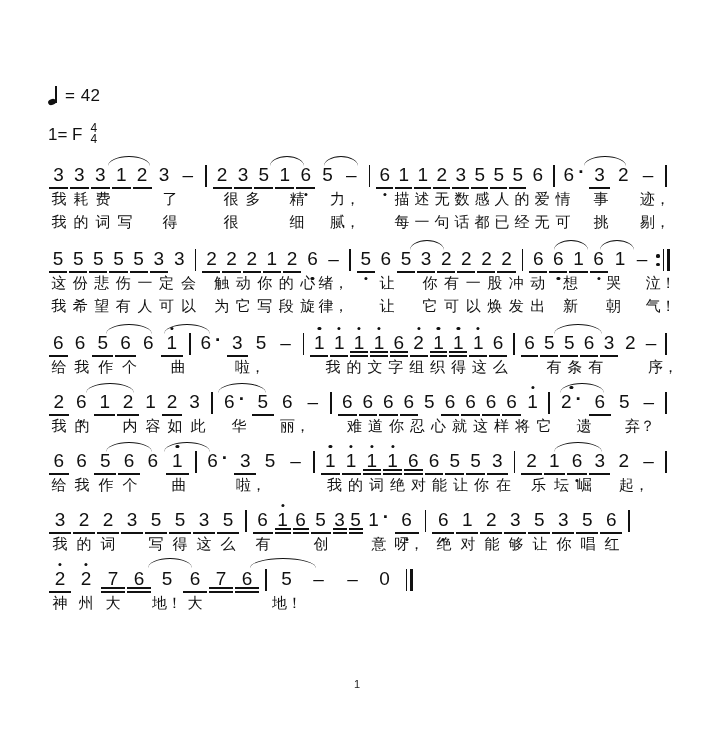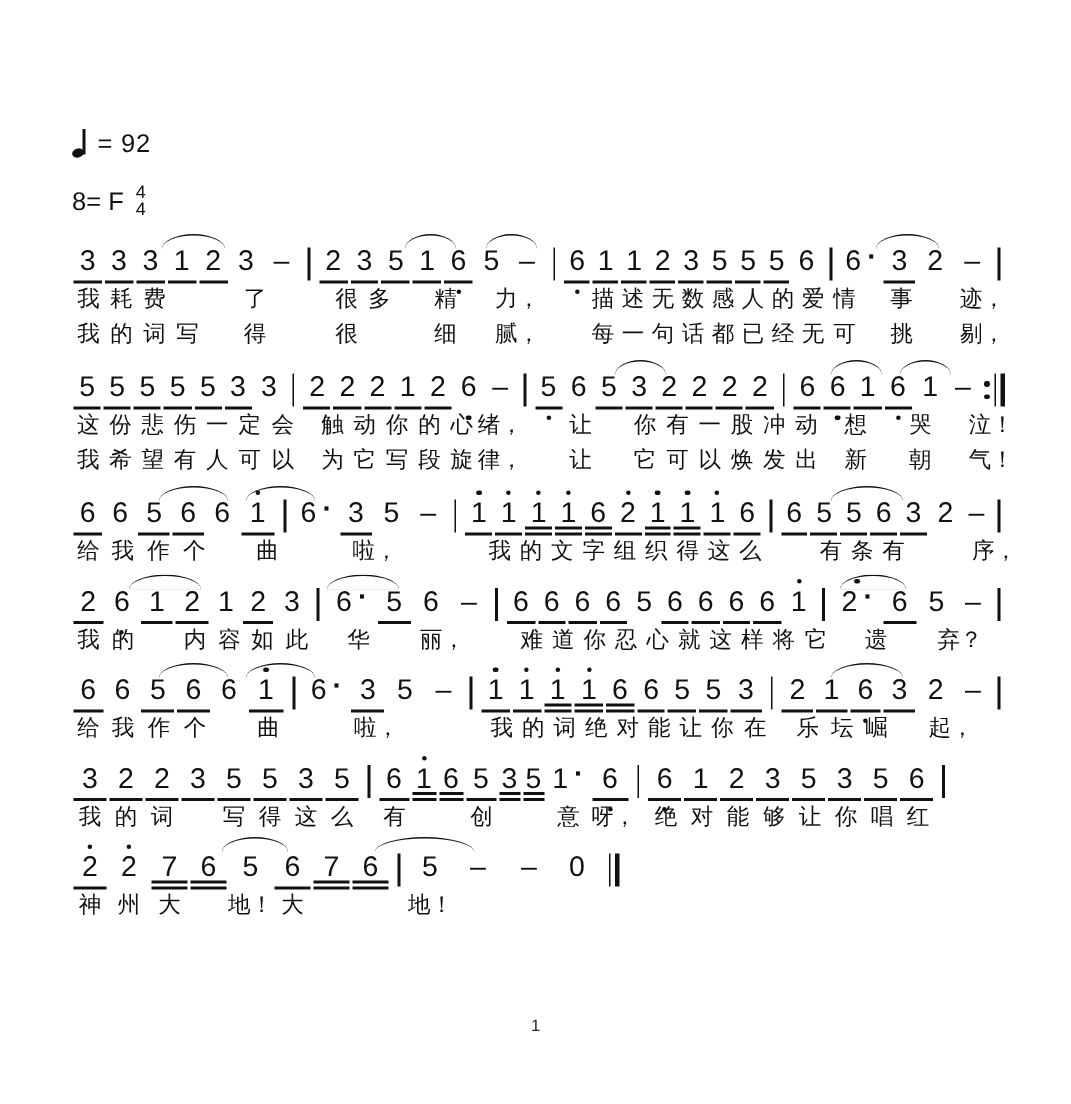--- a/index.html
+++ b/index.html
@@ -246,25 +246,25 @@
 </head>
 <body>
 
 <div class="page">
 
   <div class="tempo">
     <span class="quarter-note">
       <span class="head"></span>
         <span class="stem"></span>
     </span>
-    <span>= 92</span>
+    <span>= 42</span>
   </div>
 
   <div class="keysig">
-    <span>8= F</span>
+    <span>1= F</span>
     <span class="timesig">
       <span class="num">4</span>
       <span class="den">4</span>
     </span>
   </div>
 
 
 
   <div class="systems">
 

